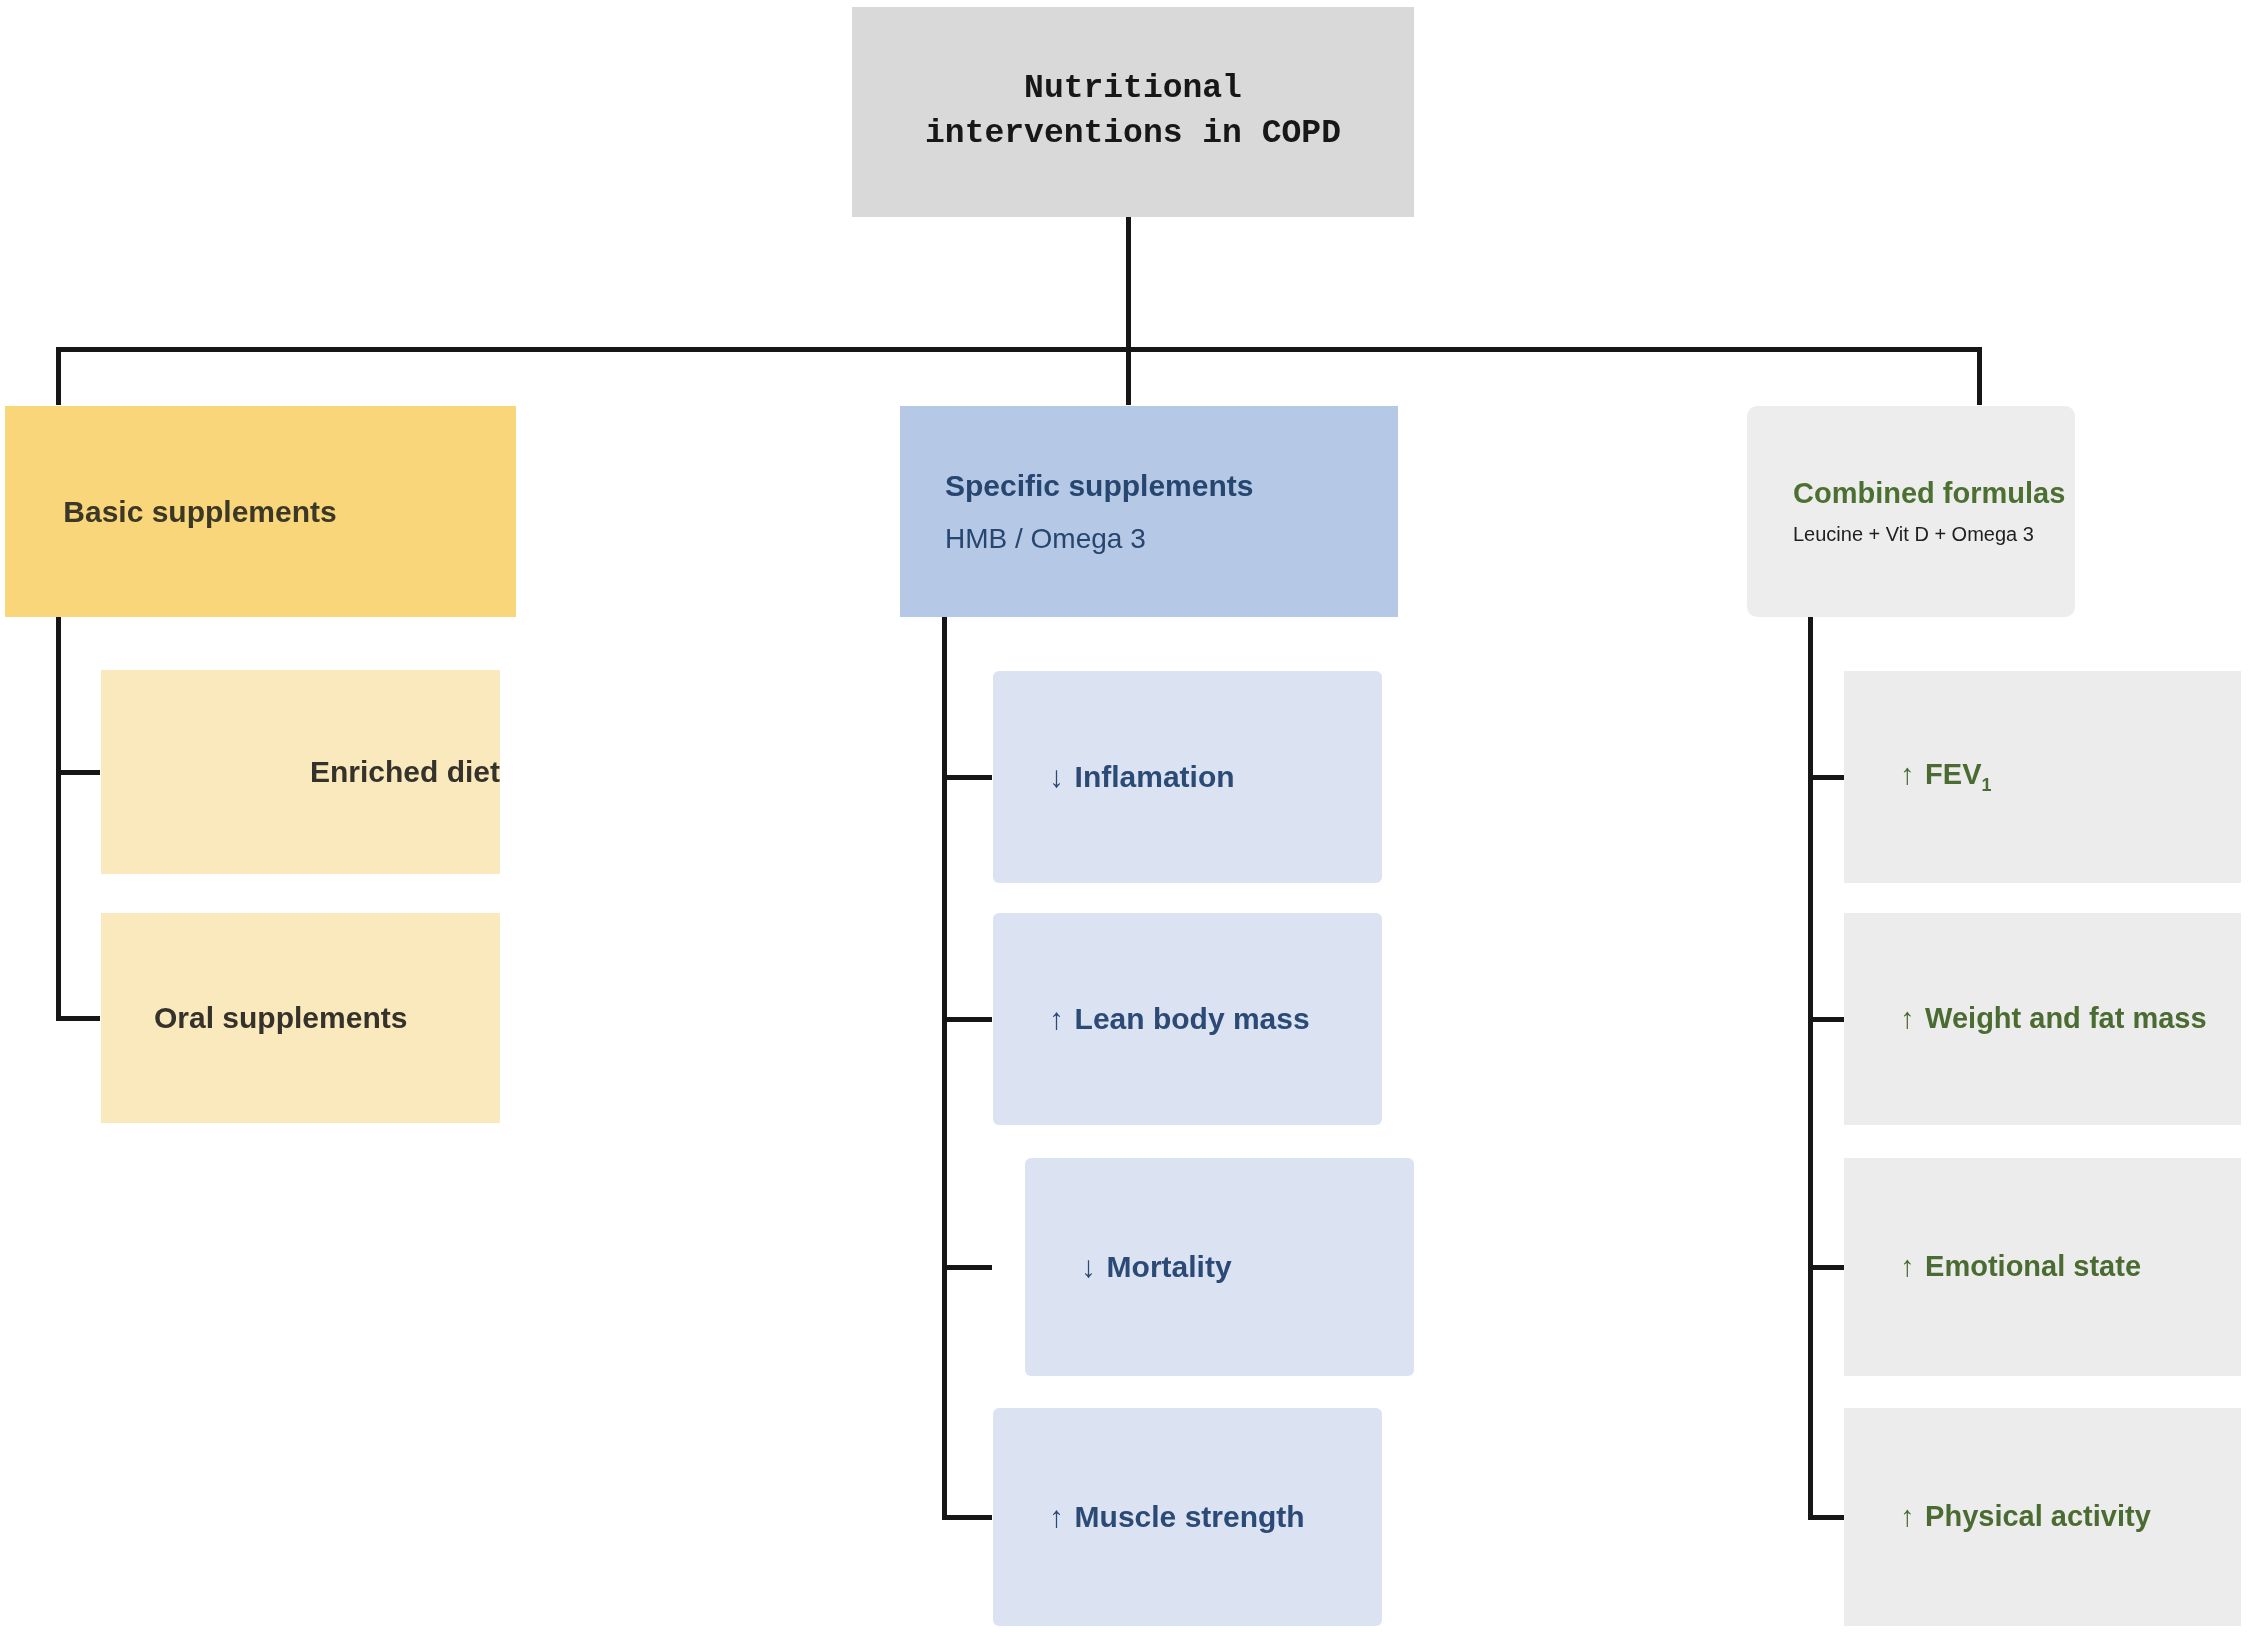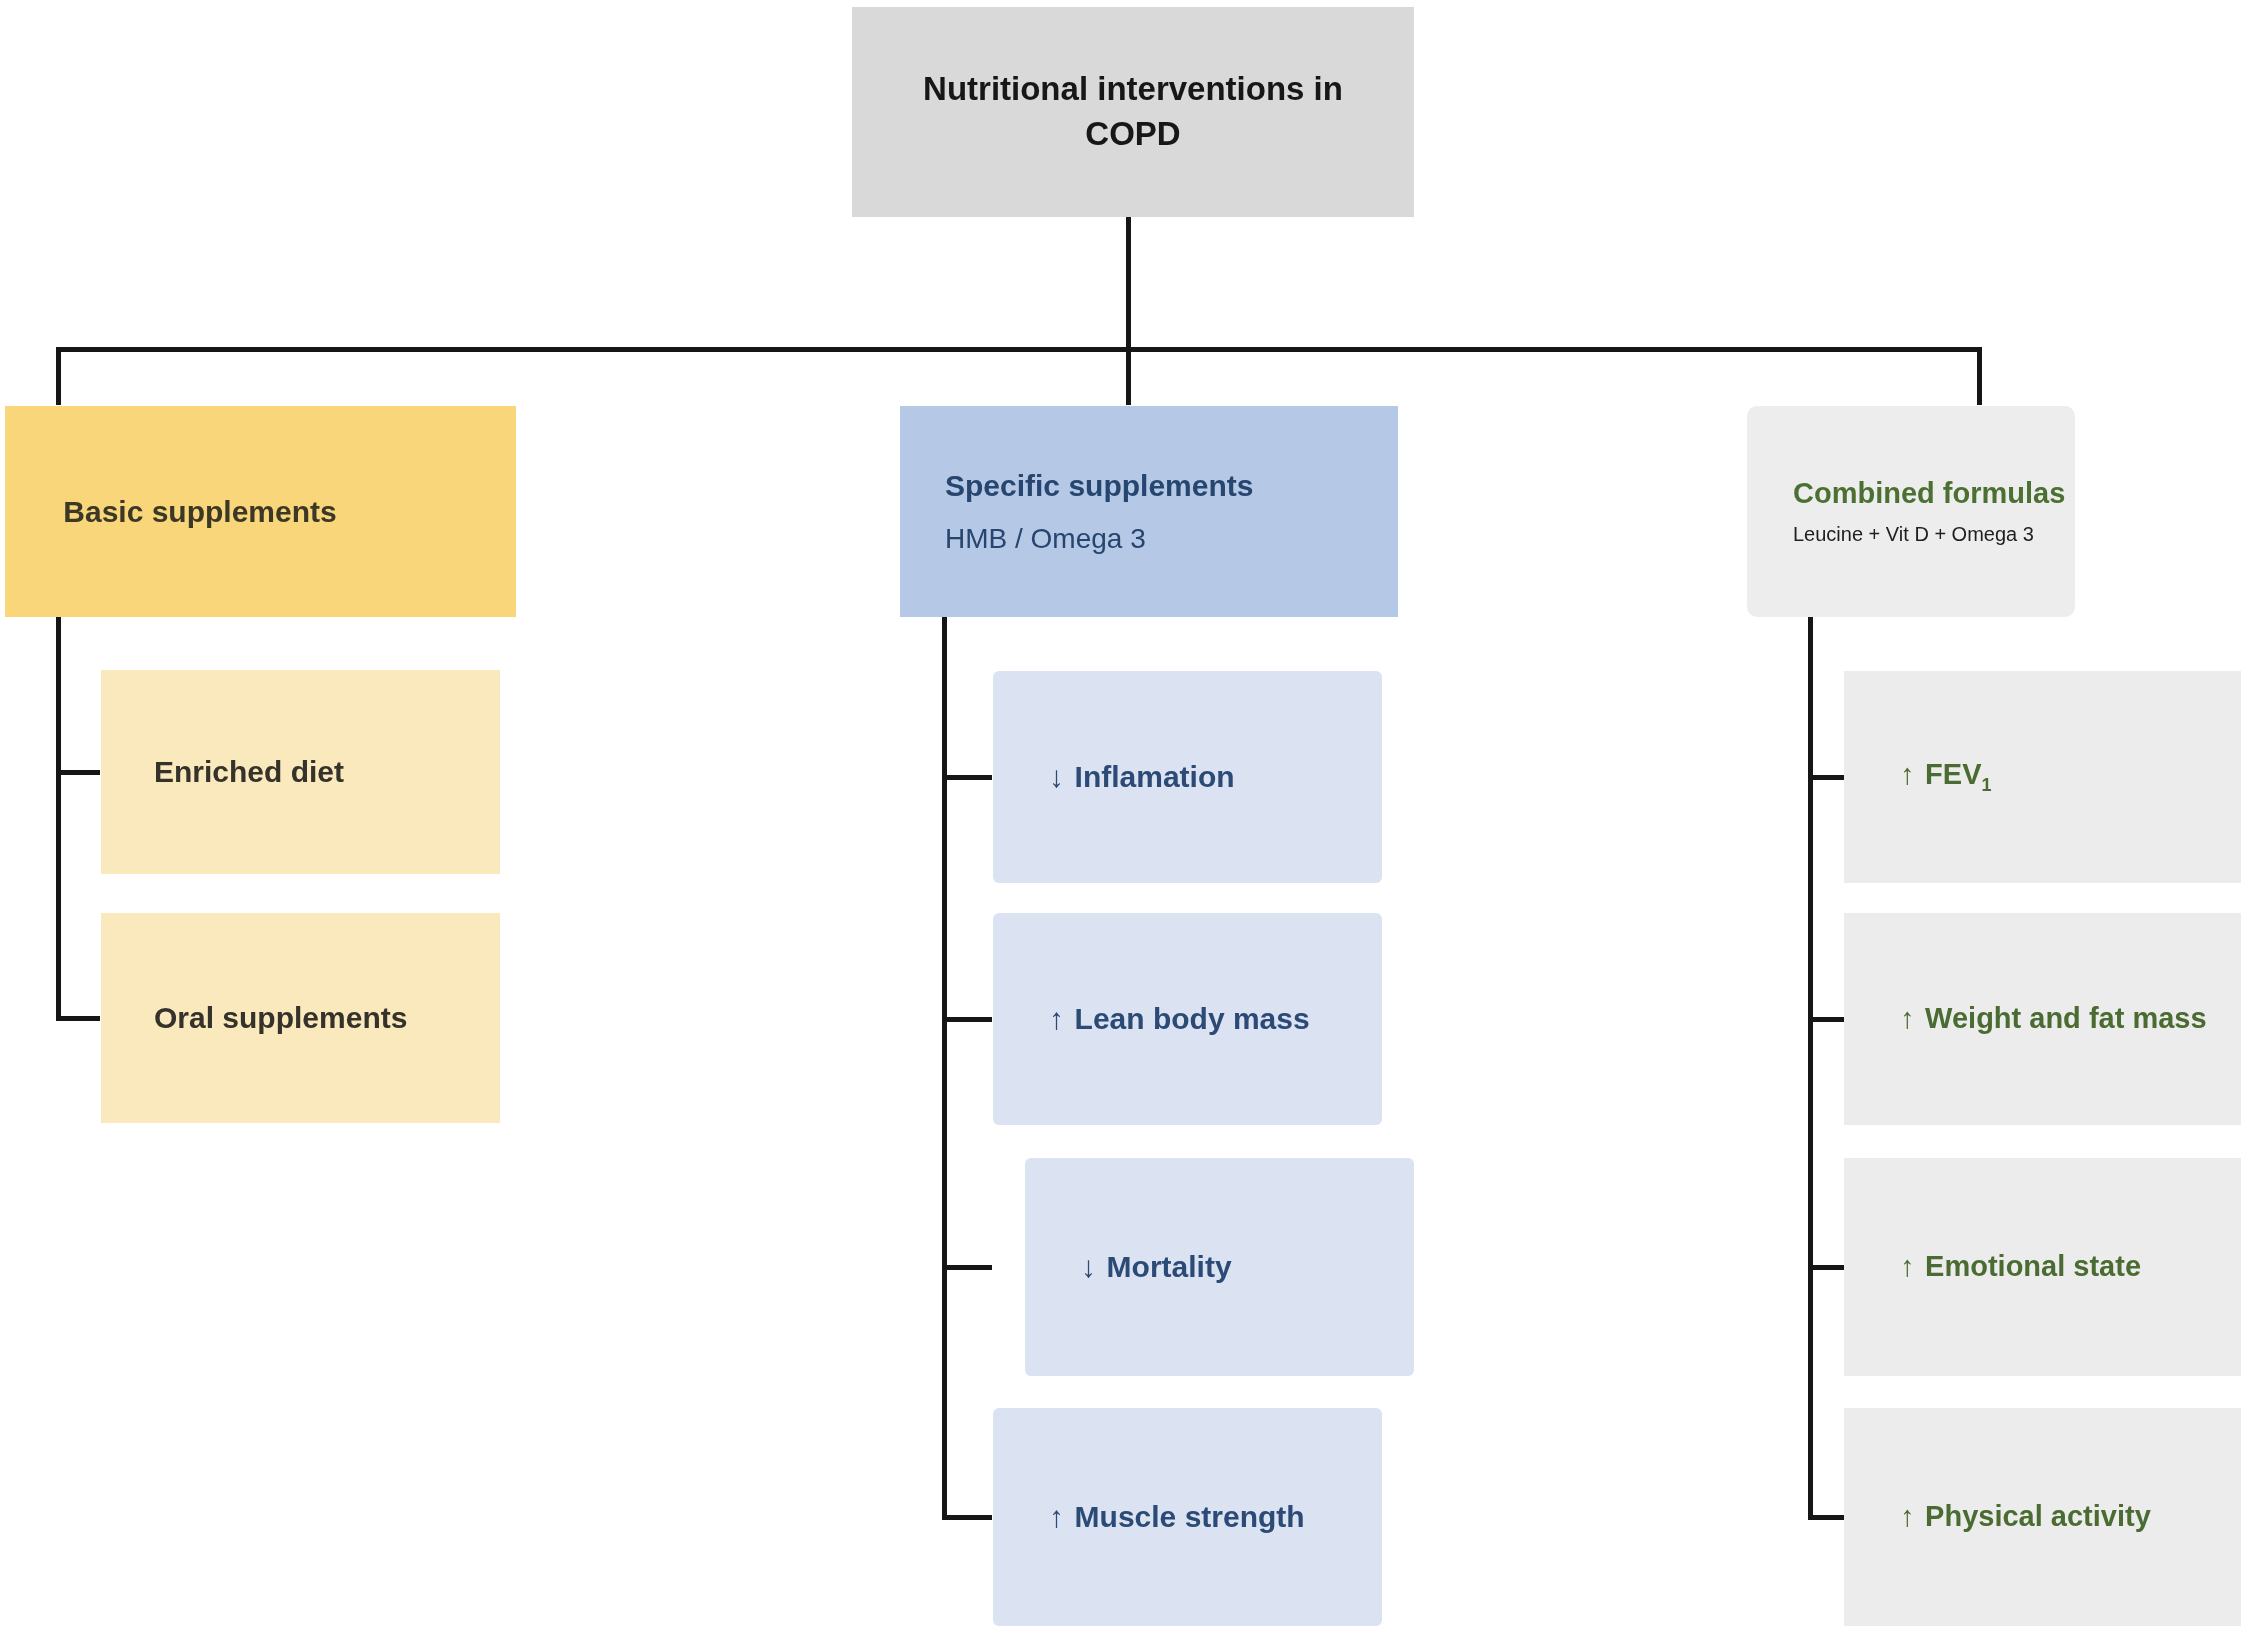--- a/index.html
+++ b/index.html
@@ -61,29 +61,29 @@
   <div class="ln" style="left:942px; top:1017px; width:50px; height:4.6px;"></div>
   <div class="ln" style="left:942px; top:1265px; width:50px; height:4.6px;"></div>
   <div class="ln" style="left:942px; top:1515px; width:50px; height:4.6px;"></div>
 
   <div class="ln" style="left:1808px; top:617px; width:4.6px; height:903px;"></div>
   <div class="ln" style="left:1808px; top:775px; width:36px; height:4.6px;"></div>
   <div class="ln" style="left:1808px; top:1017px; width:36px; height:4.6px;"></div>
   <div class="ln" style="left:1808px; top:1265px; width:36px; height:4.6px;"></div>
   <div class="ln" style="left:1808px; top:1515px; width:36px; height:4.6px;"></div>
 
-  <div class="box root-box" style="left:852px; top:6.6px; width:562px; height:210px;">
+  <div class="box root-box" style="left:852px; top:6.6px; width:562px; height:210px;font-family:Liberation Mono, monospace;">
     <div class="root-label">Nutritional interventions in COPD</div>
   </div>
 
   <div class="box basic-parent" style="left:5.3px; top:406px; width:511px; height:211px;">
     <div class="basic-title">Basic supplements</div>
   </div>
 
-  <div class="box basic-child" style="left:101px; top:670px; width:399px; height:204px;">
+  <div class="box basic-child" style="left:101px; top:670px; width:399px; height:204px;align-items:flex-end;">
     <div class="basic-child-label">Enriched diet</div>
   </div>
 
   <div class="box basic-child" style="left:101px; top:913px; width:399px; height:210px;">
     <div class="basic-child-label">Oral supplements</div>
   </div>
 
   <div class="box spec-parent" style="left:900px; top:406px; width:498px; height:211px;">
     <div class="spec-title">Specific supplements</div>
     <div class="spec-sub">HMB / Omega 3</div>

